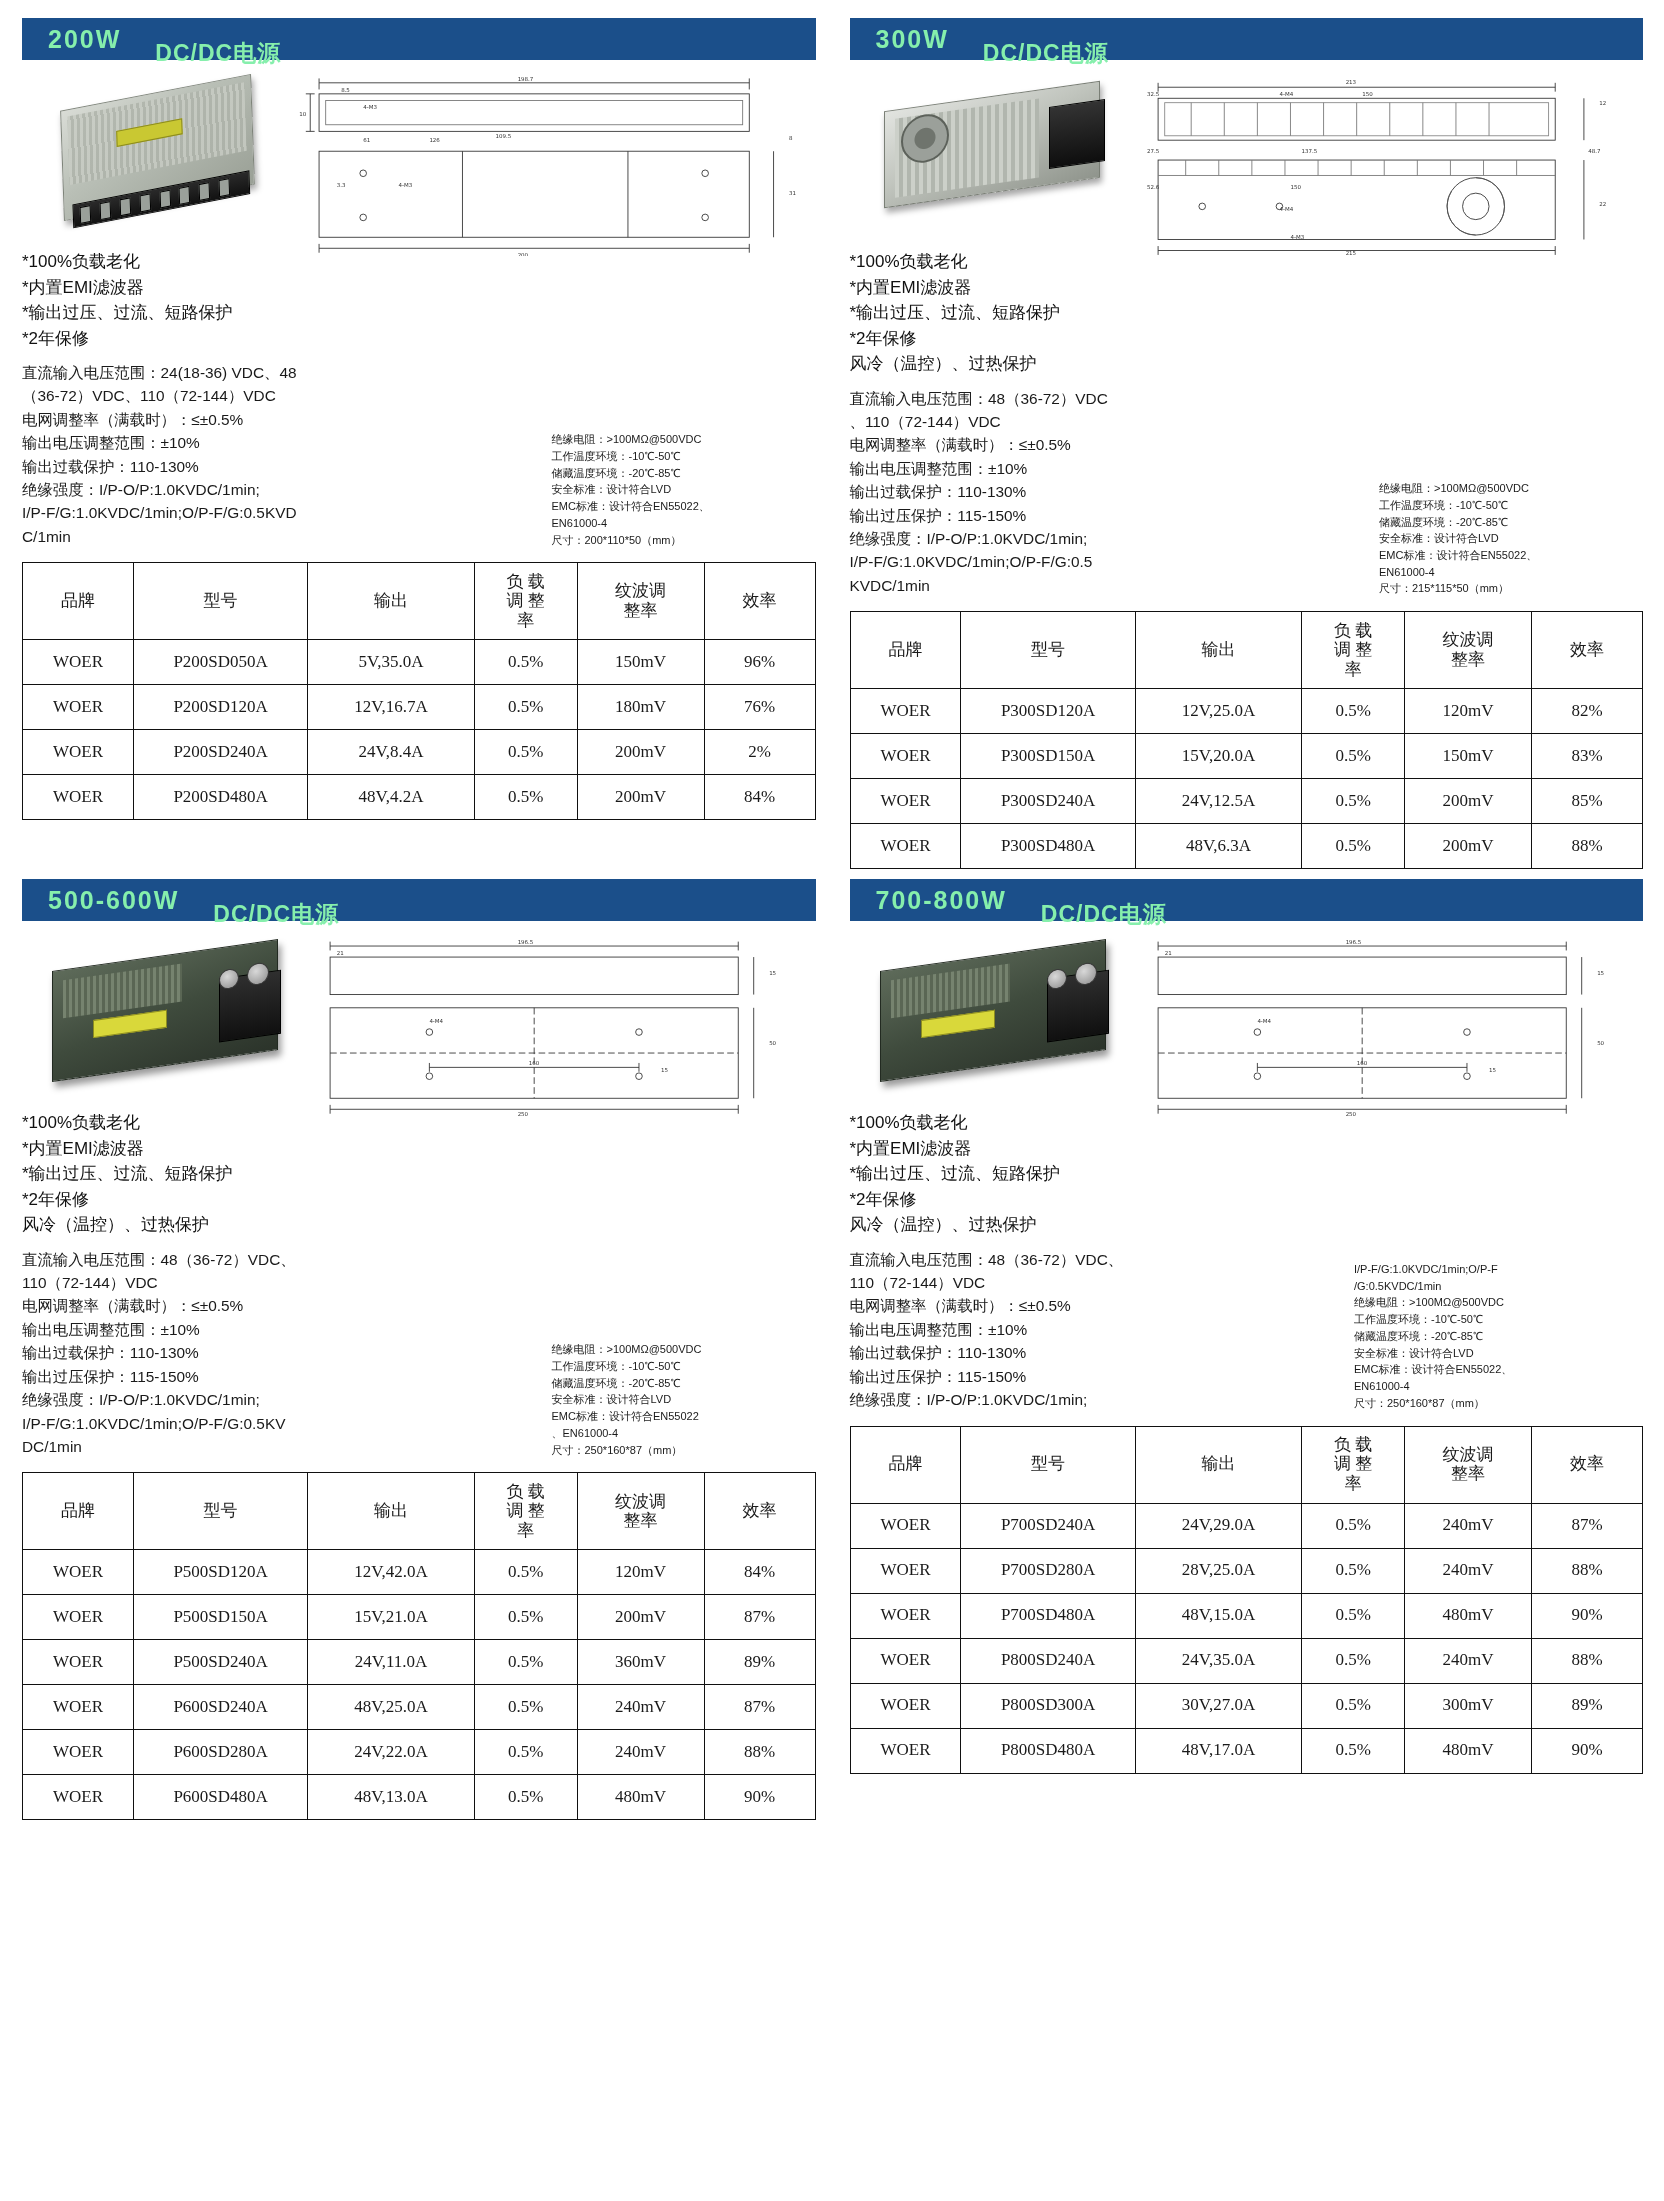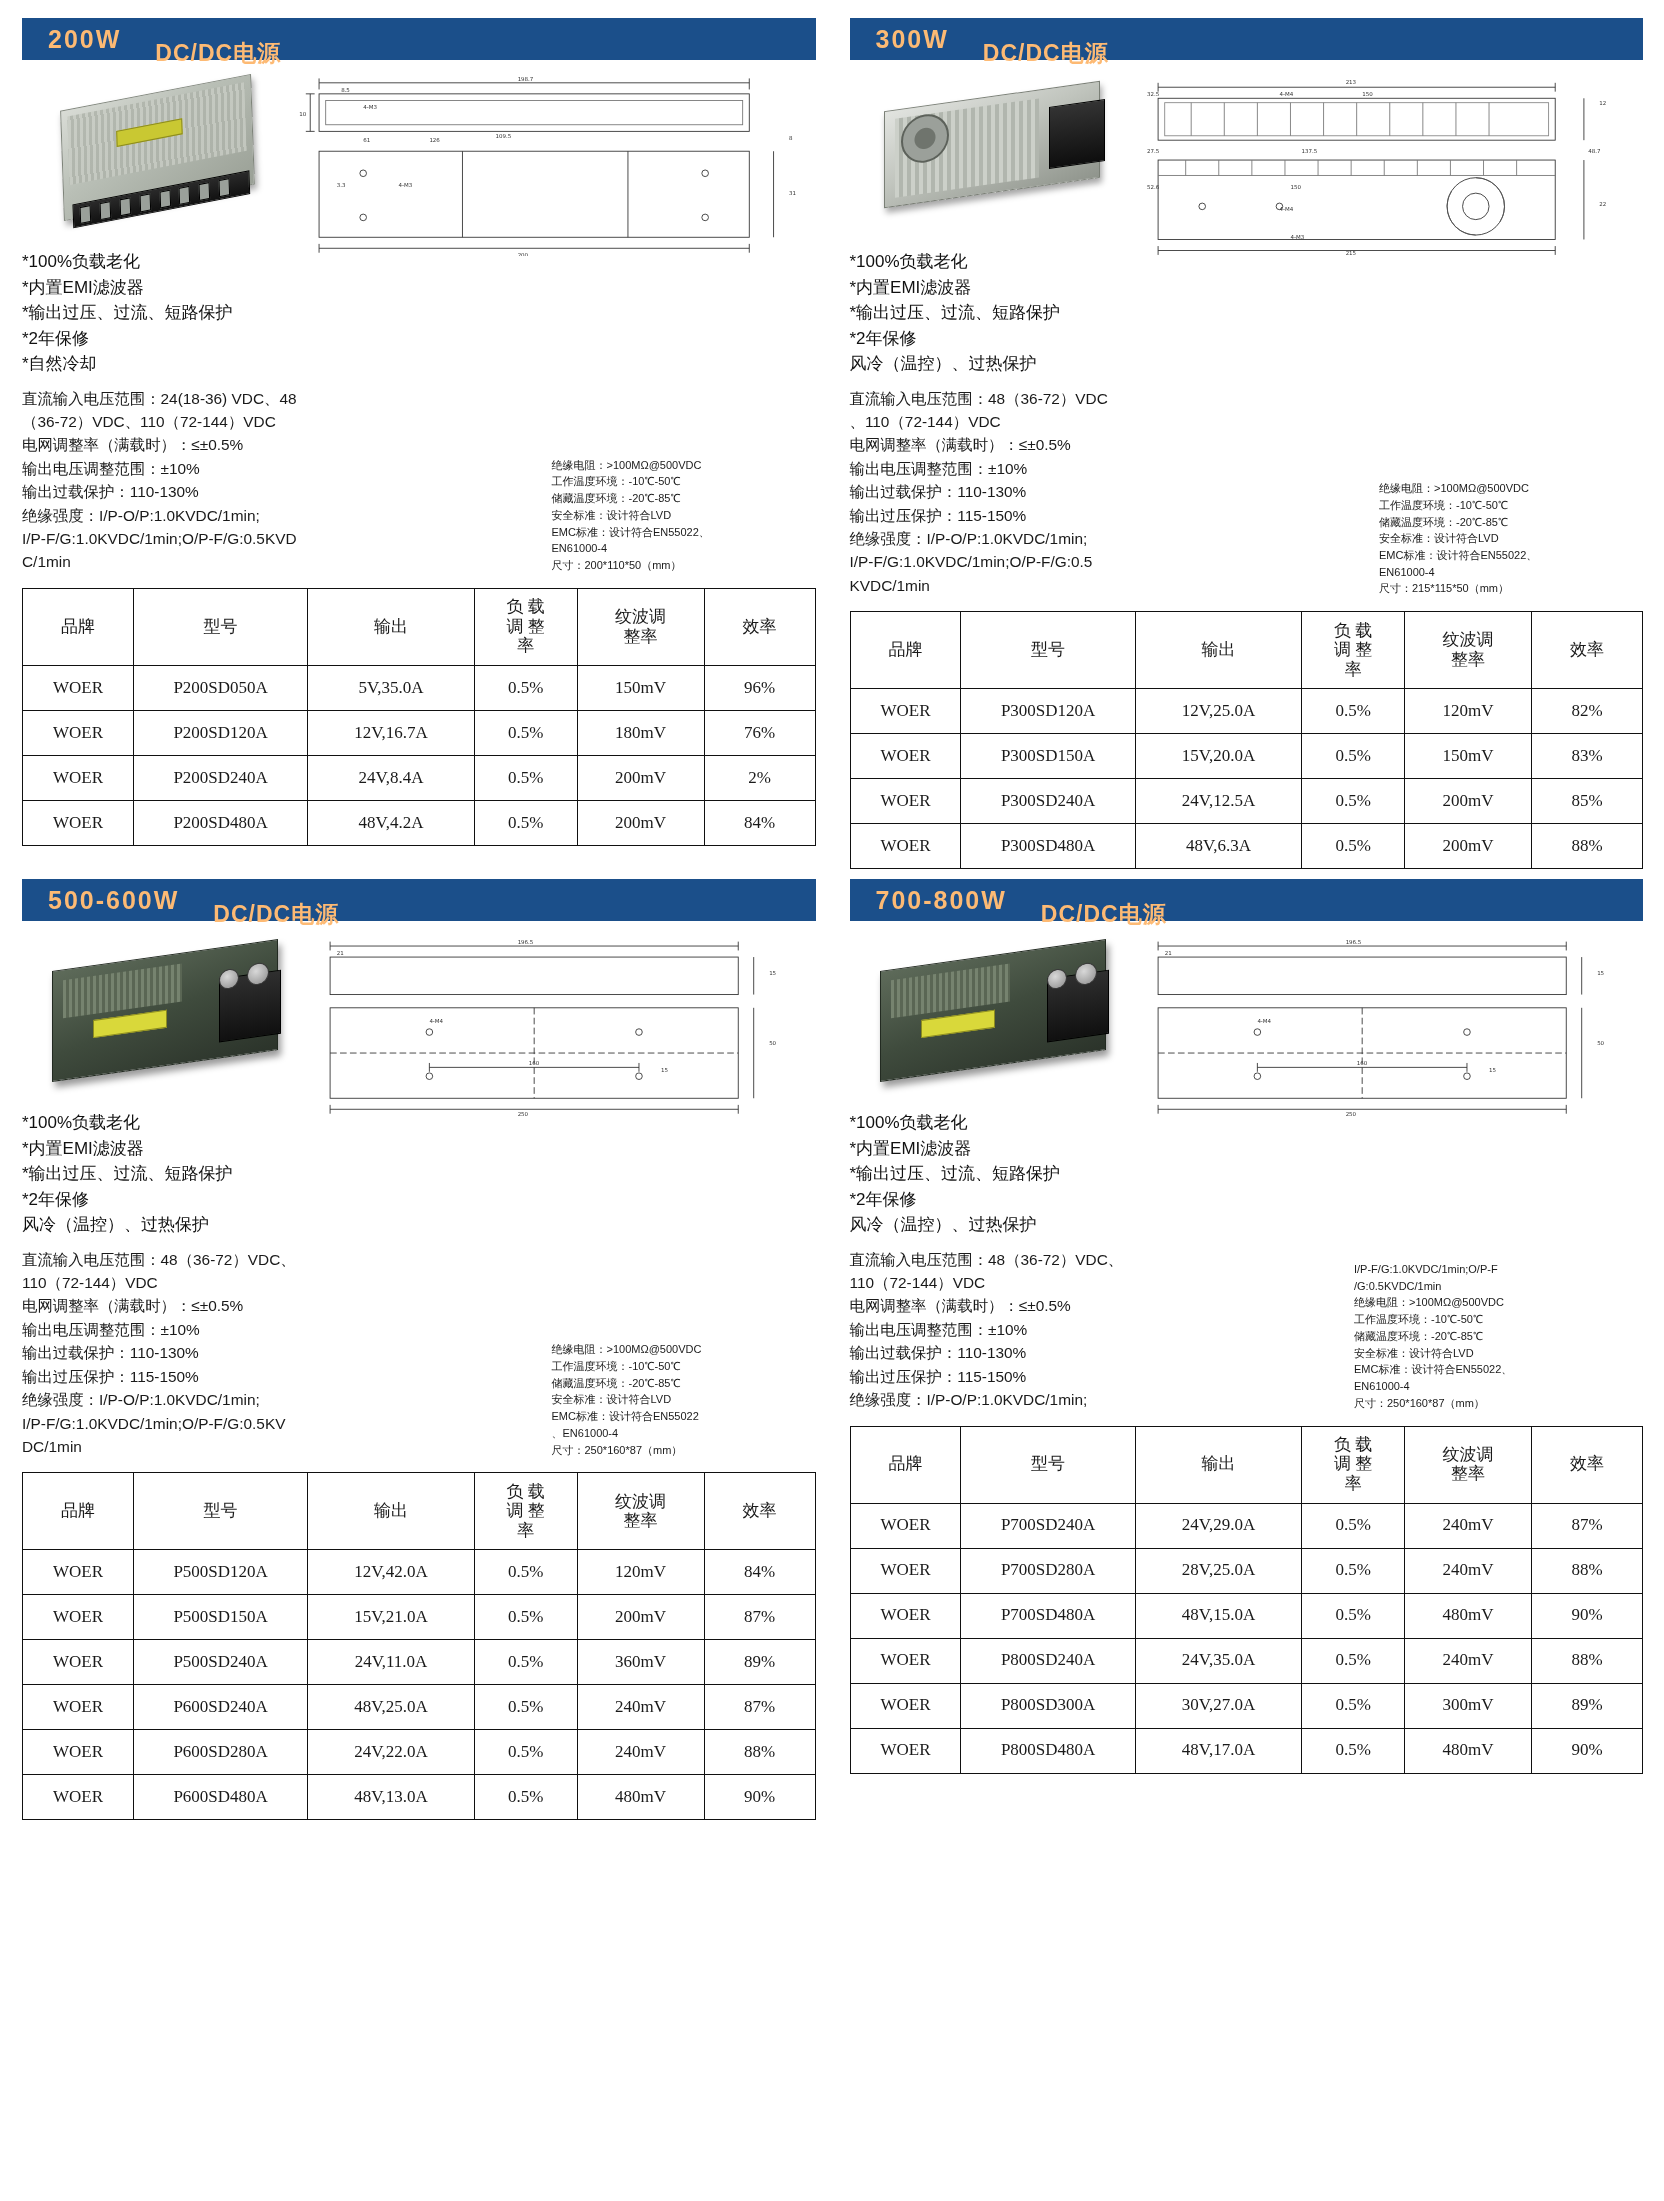--- a/index.html
+++ b/index.html
@@ -11,21 +11,21 @@
     position:relative;
     overflow:hidden;
   }
   .page{position:relative;width:1665px;height:2202px;box-sizing:border-box;padding:18px 22px;}
   .grid{display:grid;grid-template-columns:1fr 1fr;column-gap:34px;row-gap:10px;}
   .panel{position:relative;}
 
   
   .banner{
     background:#1b4f8a;
-    color:#fdba74;
+    color:#86efac;
     height:42px;
     display:flex;
     align-items:center;
     padding-left:26px;
     letter-spacing:1px;
     box-shadow:inset 0 0 0 0 #000;
   }
   .banner .w{
     font-family:"Liberation Sans", sans-serif;
     font-size:25px;
@@ -225,21 +225,20 @@
             </g>
           </svg>
         </div>
       </div>
 
       <div class="feat">
         <div>*100%负载老化</div>
         <div>*内置EMI滤波器</div>
         <div>*输出过压、过流、短路保护</div>
         <div>*2年保修</div>
-        <div>*自然冷却</div>
       </div>
 
       <div class="cols">
         <div class="colL">
           <div class="spec-line">直流输入电压范围：24(18-36) VDC、48</div>
           <div class="spec-line">（36-72）VDC、110（72-144）VDC</div>
           <div class="spec-line">电网调整率（满载时）：≤±0.5%</div>
           <div class="spec-line">输出电压调整范围：±10%</div>
           <div class="spec-line">输出过载保护：110-130%</div>
           <div class="spec-line">绝缘强度：I/P-O/P:1.0KVDC/1min;</div>

